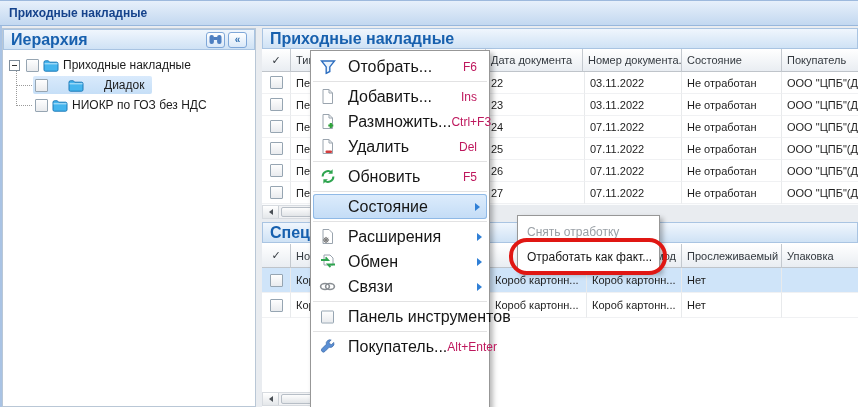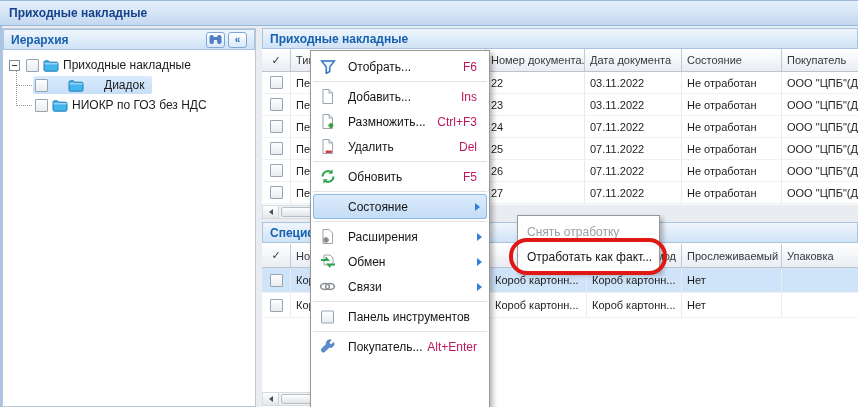--- a/index.html
+++ b/index.html
@@ -9,21 +9,21 @@
   
   .edge-left{position:absolute;left:0;top:0;width:2px;height:407px;background:#a9c3e4;}
   .titlebar{position:absolute;left:0;top:0;width:858px;height:26px;
     background:linear-gradient(#e7f0fb,#c3d8f0);border-top:1px solid #9db9dd;border-bottom:1px solid #98b7dc;
     display:flex;align-items:center;padding-left:9px;}
   .titlebar span{font-size:12px;font-weight:bold;color:#15428b;}
 
   
   .caption{position:absolute;height:21px;background:linear-gradient(#f0f6fd,#cfe2f5);
     border:1px solid #a9c4e2;display:flex;align-items:center;padding:0 7px;}
-  .cap-text{font-size:12px;font-weight:bold;color:#1760ae;white-space:nowrap;overflow:hidden;}
+  .cap-text{font-size:16px;font-weight:bold;color:#1760ae;white-space:nowrap;overflow:hidden;}
   .tool-btn{width:19px;height:16px;border:1px solid #7fa7d8;border-radius:3px;margin-left:3px;
     background:linear-gradient(#ffffff,#d9e8f8);display:flex;align-items:center;justify-content:center;
     color:#2f6fb0;font-weight:bold;font-size:10px;line-height:1;}
   .cap-tools{margin-left:auto;display:flex;}
 
   
   .left-panel{position:absolute;left:2px;top:28px;width:254px;height:379px;background:#fff;border:1px solid #b9c7d6;}
   .tree-body{position:absolute;left:0;top:21px;right:0;bottom:0;background:#fff;}
   .trow2{position:absolute;left:0;height:20px;display:flex;align-items:center;}
   .band{display:inline-flex;align-items:center;gap:4px;padding:2px 8px 2px 2px;border-radius:2px;}
@@ -52,21 +52,21 @@
   .hs-btn{width:16px;height:100%;background:linear-gradient(#ffffff,#e4e7ea);border-right:1px solid #ccd1d6;
     display:flex;align-items:center;justify-content:center;flex:none;}
   .tri-left{width:0;height:0;border-right:4px solid #4a4f55;border-top:3px solid transparent;border-bottom:3px solid transparent;}
   .hs-thumb{margin-left:2px;width:170px;height:10px;background:linear-gradient(#fdfdfd,#e2e5e8);border:1px solid #b7bec6;border-radius:2px;}
 
   
   .menu{position:absolute;left:310px;top:50px;width:180px;height:360px;background:#fff;border:1px solid #979797;
     box-shadow:3px 3px 5px rgba(0,0,0,.28);padding-top:3px;z-index:40;}
   .mi{height:25px;display:flex;align-items:center;position:relative;padding-left:37px;padding-right:8px;}
   .mi .ic{position:absolute;left:8px;top:50%;transform:translateY(-50%);width:17px;height:17px;display:flex;align-items:center;justify-content:center;}
-  .mi .lbl{font-size:12px;color:#161616;white-space:nowrap;}
+  .mi .lbl{font-size:16px;color:#161616;white-space:nowrap;}
   .mi .sc{margin-left:auto;font-size:12px;color:#be185d;padding-right:4px;}
   .mi.bold .lbl,.mi.bold .sc{font-weight:bold;}
   .mi.hl{margin:0 2px;border-radius:3px;background:linear-gradient(#ddecfc,#c3dcf6);box-shadow:inset 0 0 0 1px #8fb9e6;padding-left:35px;}
   .msep{height:5px;display:flex;align-items:center;padding:0 2px;}
   .msep::after{content:"";height:1px;background:#e2e2e3;width:100%;}
   .arr{position:absolute;right:7px;top:50%;transform:translateY(-50%);width:0;height:0;
     border-left:5px solid #2f7fd6;border-top:4px solid transparent;border-bottom:4px solid transparent;}
 
   
   .submenu{position:absolute;left:517px;top:215px;width:143px;height:57px;background:#fff;border:1px solid #979797;
@@ -139,22 +139,22 @@
     </div>
   </div>
 
   <div class="caption" style="left:262px;top:28px;width:596px;">
     <span class="cap-text">Приходные накладные</span>
   </div>
   <div class="body-bg" style="left:262px;top:49px;width:596px;height:156px;"></div>
   <div class="ghead" style="left:262px;top:49px;width:596px;height:23px;">
     <div class="gh" style="width:29px;justify-content:center;">✓</div>
     <div class="gh" style="width:195px;">Тип</div>
+    <div class="gh" style="width:97px;">Дата документа</div>
     <div class="gh" style="width:99px;">Номер документа.</div>
-    <div class="gh" style="width:97px;">Дата документа</div>
     <div class="gh" style="width:100px;">Состояние</div>
     <div class="gh" style="width:85px;">Покупатель</div>
   </div>
 
   <div class="grow" style="left:262px;top:72px;width:596px;height:22px;">
     <div class="c center" style="width:29px;">
         <span class="cb"></span>
       </div>
     <div class="c" style="width:195px;">Пер</div>
     <div class="c" style="width:99px;">22</div>

